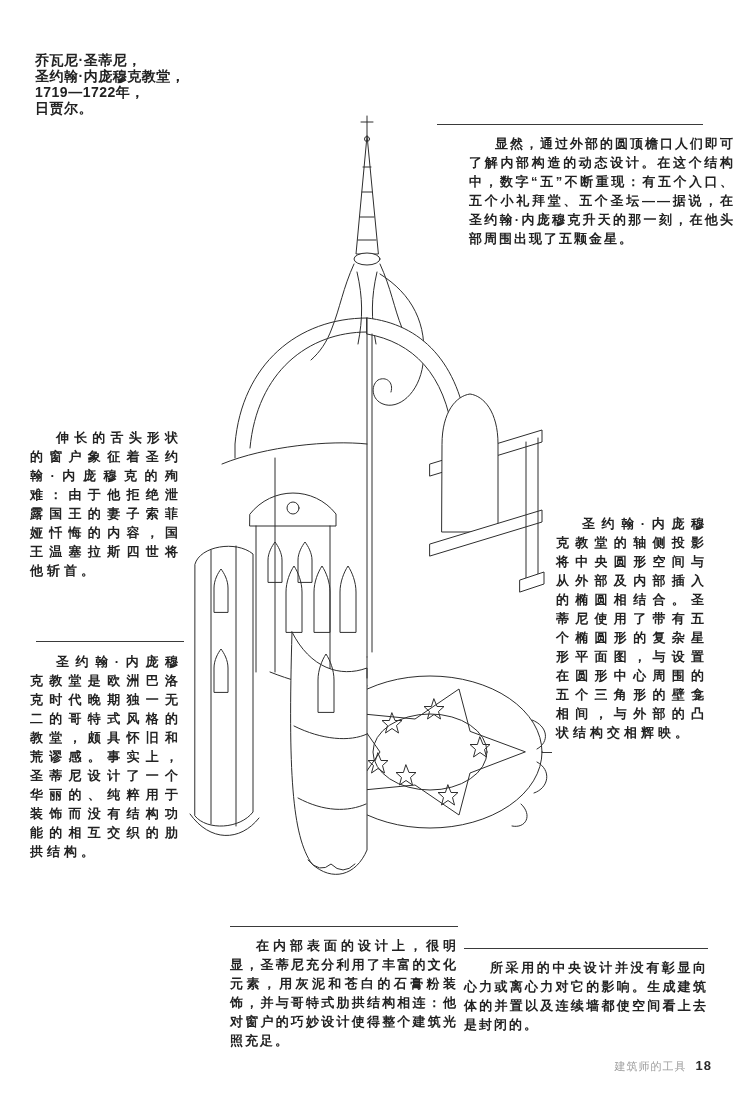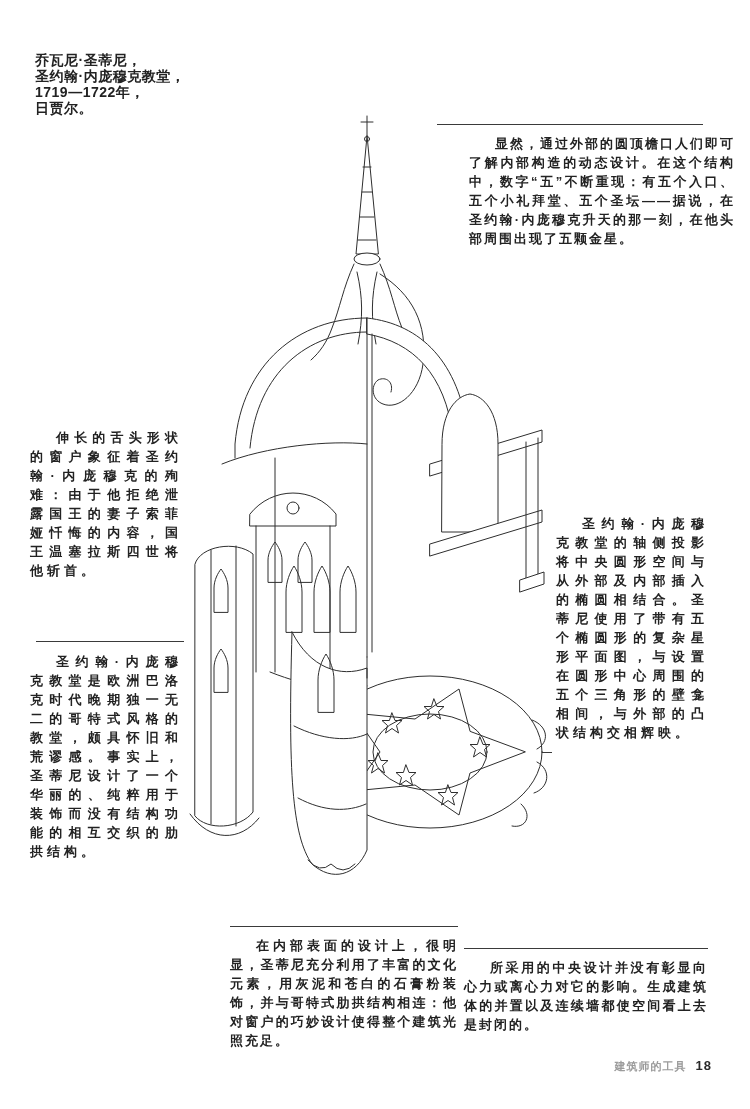--- a/index.html
+++ b/index.html
@@ -43,21 +43,21 @@
   }
   #footer{
     position:absolute;
     right:38px;top:1058px;
     font-size:11px;
     letter-spacing:1px;
     display:flex;
     align-items:baseline;
     gap:9px;
   }
-  #footer .book{color:#9b9b9b;font-weight:700;}
+  #footer .book{color:#9b9b9b;font-weight:400;}
   #footer .pnum{color:#2a2a2a;font-weight:700;font-size:13px;}
 </style>
 </head>
 <body>
 
 <div id="page">
 
   <div class="credit" style="left:35px;top:52px;width:170px;">乔瓦尼·圣蒂尼，
 圣约翰·内庞穆克教堂，
 1719—1722年，

